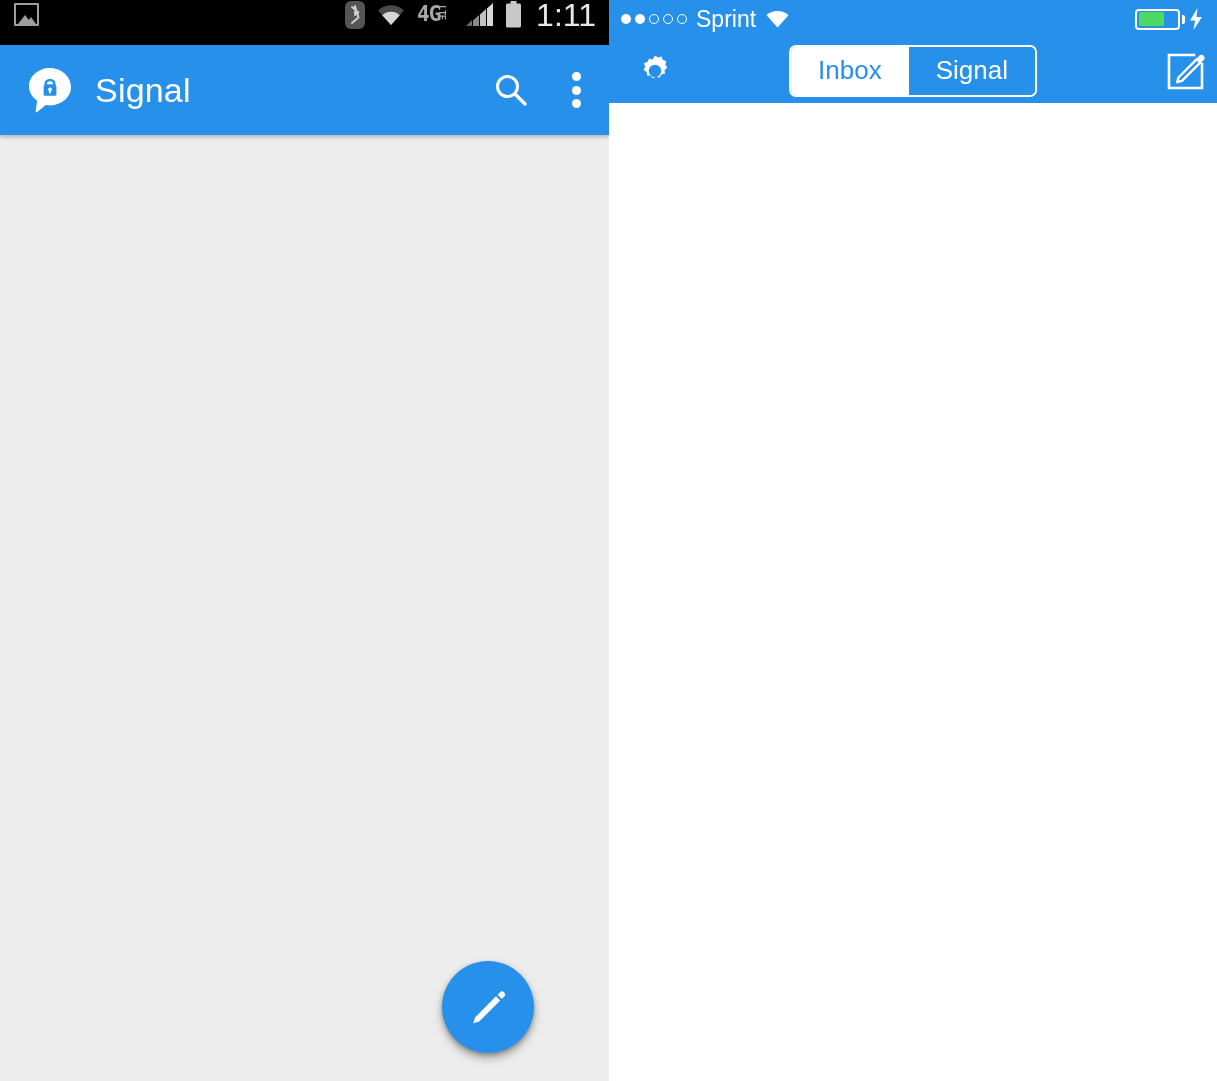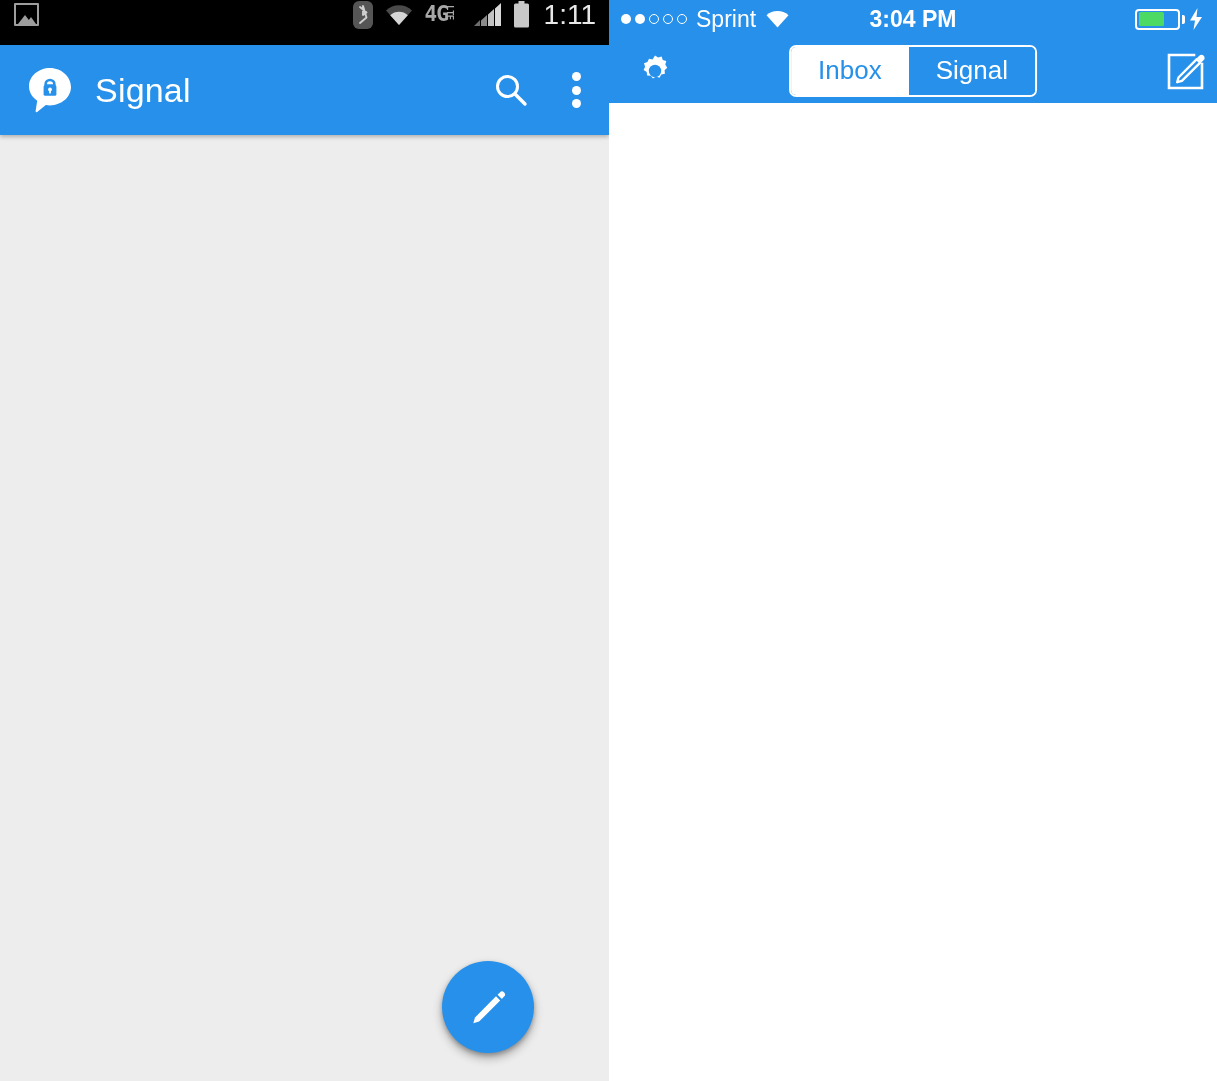--- a/index.html
+++ b/index.html
@@ -102,21 +102,21 @@
     position: relative;
     left: 6px;
     top: 1px;
     color: #a8a8a8;
     letter-spacing: -0.5px;
   }
   .bars-icon { width: 28px; height: 25px; display:block; }
   .battery-and { width: 17px; height: 27px; display:block; }
   .and-clock {
     color: #e8e8e8;
-    font-size: 28px;
+    font-size: 32px;
     font-family: "Liberation Sans", sans-serif;
     letter-spacing: 0px;
     margin-left: 3px;
     line-height: 1;
   }
 
   .android-appbar {
     position: relative;
     height: 90px;
     background: #2790ea;
@@ -418,21 +418,20 @@
             <i class="off"></i>
             <i class="off"></i>
           </span>
           <span class="carrier">Sprint</span>
           <span>
             <svg class="wifi-icon-ios" viewBox="0 0 25 20">
               <path d="M12.5 18.6 L1.5 6.2 A16.5 16.5 0 0 1 23.5 6.2 Z" fill="#ffffff"></path>
             </svg>
           </span>
         </div>
-        <div class="ios-time">3:04 PM</div>
         <div class="ios-sb-right">
           <span class="battery-ios">
             <span class="battery-shell"></span>
             <span class="battery-fill" style="width: 56%; background: rgb(76, 217, 100);"></span>
             <span class="battery-nub"></span>
           </span>
           <span>
             <svg class="bolt" viewBox="0 0 14 22">
               <polygon points="8.5,0 1,12.5 6,12.5 4.5,22 13,9 7.5,9" fill="#ffffff"></polygon>
             </svg>

